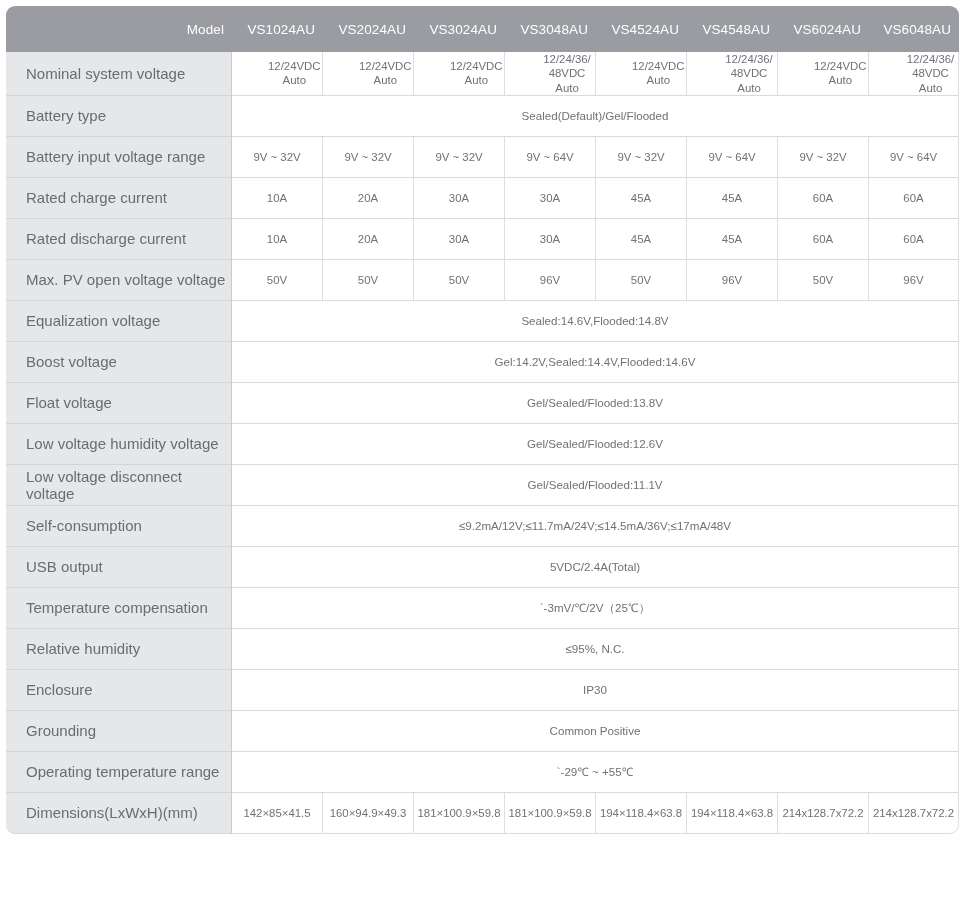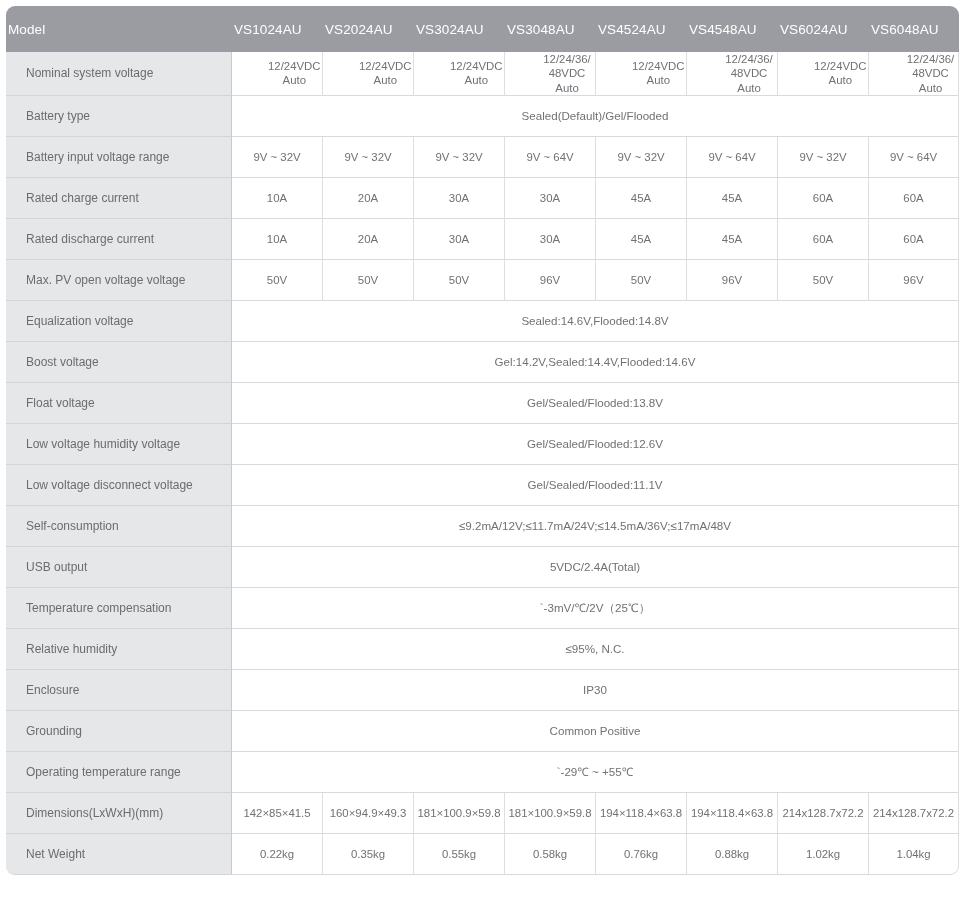--- a/index.html
+++ b/index.html
@@ -28,38 +28,38 @@
     table-layout: fixed;
   }
 
   
   thead th {
     background: #9a9ca1;
     color: #ffffff;
     font-weight: normal;
     font-size: 13.5px;
     height: 46px;
-    text-align: left;
+    text-align: right;
     vertical-align: middle;
-    padding: 0 2px;
+    padding: 0 8px;
     border: 0;
     letter-spacing: 0.1px;
   }
   thead th.model-head {
     border-top-left-radius: 9px;
   }
   thead th.last-head {
     border-top-right-radius: 9px;
   }
 
   
   td.row-label {
     background: #e6e7e9;
     color: #6a6c70;
-    font-size: 12px;
+    font-size: 15px;
     text-align: left;
     padding: 0 0 0 20px;
     vertical-align: middle;
     border-bottom: 1px solid #d3d5d8;
     border-right: 1px solid #c8cacd;
     height: 41px;
     box-sizing: border-box;
   }
   tbody tr:last-child td.row-label {
     border-bottom-left-radius: 9px;
@@ -251,26 +251,15 @@
           <td class="row-label">Dimensions(LxWxH)(mm)</td>
           <td class="val">142×85×41.5</td>
           <td class="val">160×94.9×49.3</td>
           <td class="val">181×100.9×59.8</td>
           <td class="val">181×100.9×59.8</td>
           <td class="val">194×118.4×63.8</td>
           <td class="val">194×118.4×63.8</td>
           <td class="val">214x128.7x72.2</td>
           <td class="val last-col">214x128.7x72.2</td>
         </tr>
-        <tr>
-          <td class="row-label">Net Weight</td>
-          <td class="val">0.22kg</td>
-          <td class="val">0.35kg</td>
-          <td class="val">0.55kg</td>
-          <td class="val">0.58kg</td>
-          <td class="val">0.76kg</td>
-          <td class="val">0.88kg</td>
-          <td class="val">1.02kg</td>
-          <td class="val last-col">1.04kg</td>
-        </tr>
       </tbody>
   </table>
 </div>
 
 </body></html>

